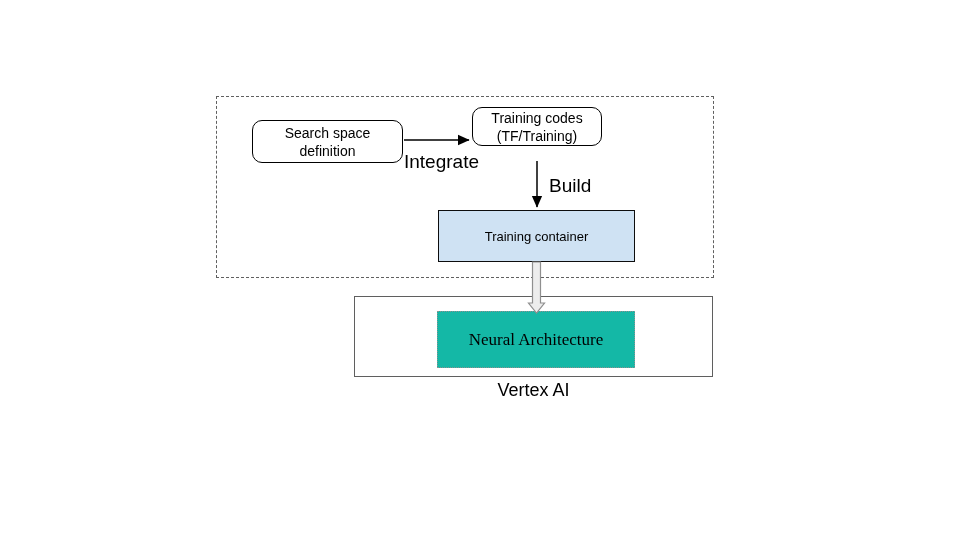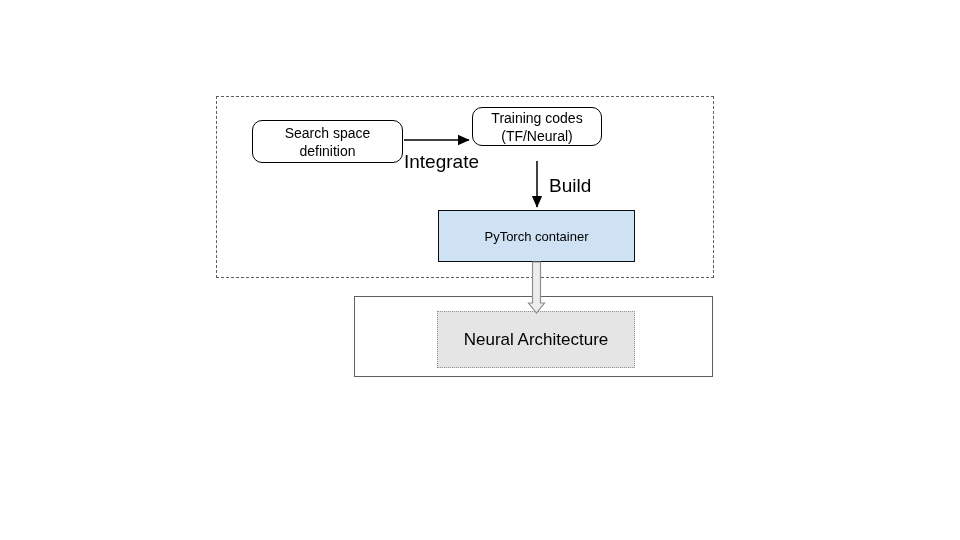--- a/index.html
+++ b/index.html
@@ -66,31 +66,32 @@
 
   <div class="dashed-group"></div>
 
   <div class="rbox search-space">
     <span class="line">Search space</span>
     <span class="line">definition</span>
   </div>
 
   <div class="rbox training-codes">
     <span class="line">Training codes</span>
-    <span class="line">(TF/Neural)</span>
+    <span class="line">(TF/Training)</span>
   </div>
 
   <div class="training-container" style="background: rgb(207, 226, 243);">
-    <span>PyTorch container</span>
+    <span>Training container</span>
   </div>
 
   <div class="vertex-box"></div>
-  <div class="nas-box" style="background: #e5e5e5;">
+  <div class="nas-box" style="background: #14b8a6; font-family: Liberation Serif, serif;">
     <span class="line">Neural Architecture</span>
   </div>
+  <div class="vertex-caption">Vertex AI</div>
 
   <div class="flow-label integrate-label">Integrate</div>
   <div class="flow-label build-label">Build</div>
 
   <svg class="arrows" viewBox="0 0 960 540">
     <defs>
       <marker id="ah" viewBox="0 0 10 10" refX="9" refY="5" markerWidth="8.5" markerHeight="8.5" orient="auto-start-reverse">
         <path d="M0,0.8 L9.5,5 L0,9.2 z" fill="#000"></path>
       </marker>
     </defs>

